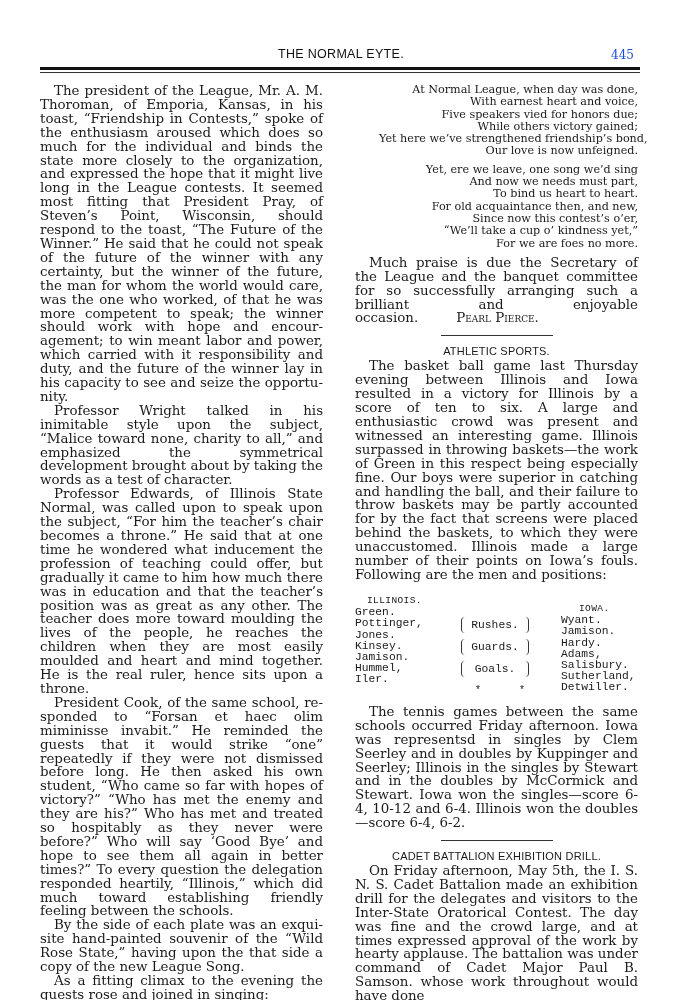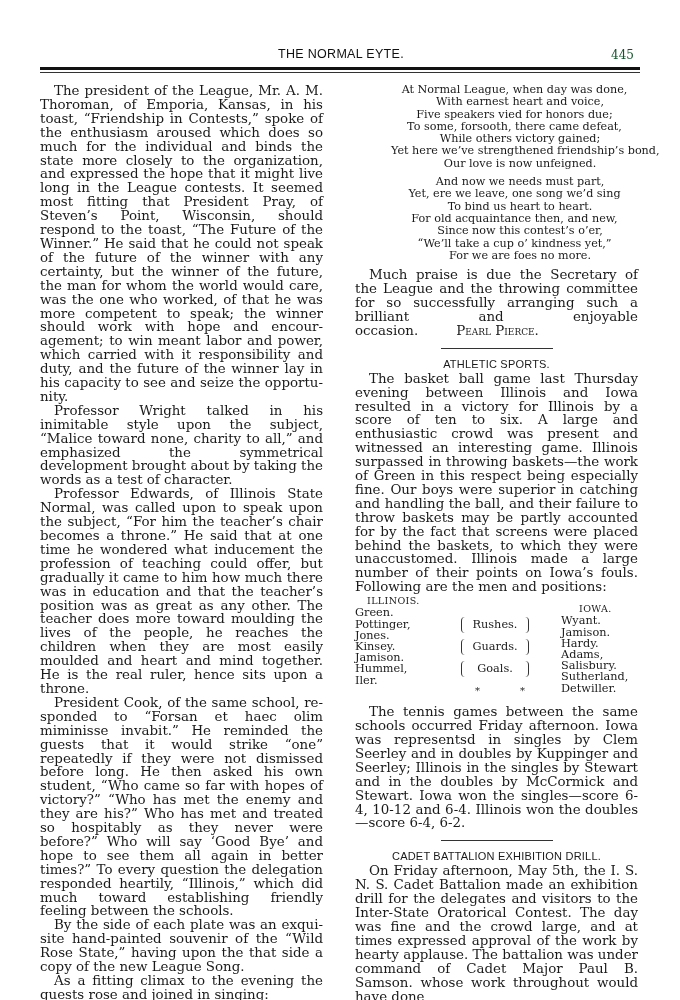--- a/index.html
+++ b/index.html
@@ -10,46 +10,46 @@
   }
   .header {
     position: absolute; left: 40px; top: 47px; width: 602px; height: 20px;
   }
   .header .title {
     position: absolute; left: 0; right: 0; top: 0; text-align: center;
     font-family: "Liberation Sans", "DejaVu Sans", sans-serif;
     font-weight: normal; font-size: 12.5px; letter-spacing: 0.3px; color: #111;
   }
   .header .pageno {
-    position: absolute; right: 8px; top: 1px; font-size: 12px; color: #14532d;
+    position: absolute; right: 8px; top: 1px; font-size: 12px; color: #1d4ed8;
   }
   .rule-thick {
     position: absolute; left: 40px; top: 67px; width: 600px; height: 3px; background: #111;
   }
   .rule-thin {
     position: absolute; left: 40px; top: 72px; width: 600px; height: 1px; background: #333;
   }
   .col {
     position: absolute; top: 84px; font-size: 13.4px; line-height: 13.9px;
     text-align: justify; color: #1a1a1a;
   }
   .col-left { left: 40px; width: 283px; }
   .col-right { left: 355px; width: 283px; }
   .col p { margin: 0; text-indent: 14px; hyphens: manual; }
-  .poem { font-size: 11.2px; line-height: 12.3px; margin: 0 0 6px 36px; text-align: center; }
+  .poem { font-size: 11.2px; line-height: 12.3px; margin: 0 0 6px 24px; text-align: right; }
   .poem .stanza { margin-bottom: 6px; }
   .poem .line { display: block; white-space: nowrap; }
   .poem .line.indent { padding-left: 11px; }
   .sig { font-variant: small-caps; padding-left: 38px; }
   .sep { width: 112px; height: 1px; background: #333; margin: 10px auto 8px auto; }
   .section-head {
     text-align: center; font-family: "Liberation Sans", "DejaVu Sans", sans-serif;
     font-size: 11px; line-height: 14px; margin: 0 0 1px 0; letter-spacing: 0.2px;
   }
-  .roster { position: relative; height: 110px; font-size: 11.3px; line-height: 11.2px; margin-top: 1px; }
+  .roster { position: relative; height: 110px; font-size: 11.3px; line-height: 11.2px; margin-top: 13px; font-family: Liberation Mono, monospace; }
   .roster .team-left { position: absolute; left: 0; top: 0; }
   .roster .team-right { position: absolute; left: 206px; top: 8px; }
   .roster .team-head { font-size: 9.5px; letter-spacing: 0.4px; display: block; margin-bottom: 1px; }
   .roster .team-left .team-head { padding-left: 12px; }
   .roster .team-right .team-head { padding-left: 18px; }
   .roster .name { display: block; white-space: nowrap; }
   .roster .positions { position: absolute; left: 100px; top: 19px; width: 80px; }
   .roster .pos { display: block; text-align: center; height: 22px; line-height: 22px; position: relative; }
   .roster .pos::before, .roster .pos::after {
     content: ""; position: absolute; top: 3px; height: 16px; width: 3px;
@@ -77,37 +77,36 @@
   <p>By the side of each plate was an exqui­site hand-painted souvenir of the “Wild Rose State,” having upon the that side a copy of the new League Song.</p>
   <p>As a fitting climax to the evening the guests rose and joined in singing:</p>
 </div>
 
 <div class="col col-right">
   <div class="poem">
     <div class="stanza">
       <span class="line">At Normal League, when day was done,</span>
       <span class="line indent">With earnest heart and voice,</span>
       <span class="line">Five speakers vied for honors due;</span>
-      <span class="line">To some, forsooth, there came defeat,</span>
       <span class="line indent">While others victory gained;</span>
       <span class="line">Yet here we’ve strengthened friendship’s bond,</span>
       <span class="line indent">Our love is now unfeigned.</span>
     </div>
     <div class="stanza">
+      <span class="line">Yet, ere we leave, one song we’d sing</span>
       <span class="line indent">And now we needs must part,</span>
-      <span class="line">Yet, ere we leave, one song we’d sing</span>
       <span class="line indent">To bind us heart to heart.</span>
       <span class="line">For old acquaintance then, and new,</span>
       <span class="line indent">Since now this contest’s o’er,</span>
       <span class="line">“We’ll take a cup o’ kindness yet,”</span>
       <span class="line indent">For we are foes no more.</span>
     </div>
   </div>
 
-  <p><span>Much praise is due the Secretary of the League and the throwing committee for so successfully arranging such a brilliant and enjoyable occasion.</span><span class="sig">Pearl Pierce.</span></p>
+  <p><span>Much praise is due the Secretary of the League and the banquet committee for so successfully arranging such a brilliant and enjoyable occasion.</span><span class="sig">Pearl Pierce.</span></p>
 
   <div class="sep"></div>
   <div class="section-head">ATHLETIC SPORTS.</div>
   <p>The basket ball game last Thursday even­ing between Illinois and Iowa resulted in a victory for Illinois by a score of ten to six. A large and enthusiastic crowd was present and witnessed an interesting game. Illi­nois surpassed in throwing baskets—the work of Green in this respect being espec­ially fine. Our boys were superior in catch­ing and handling the ball, and their failure to throw baskets may be partly accounted for by the fact that screens were placed behind the baskets, to which they were unaccustomed. Illinois made a large num­ber of their points on Iowa’s fouls. Follow­ing are the men and positions:</p>
 
   <div class="roster">
     <div class="team-left">
       <span class="team-head">ILLINOIS.</span>
       <span class="name">Green.</span>
       <span class="name">Pottinger,</span>

